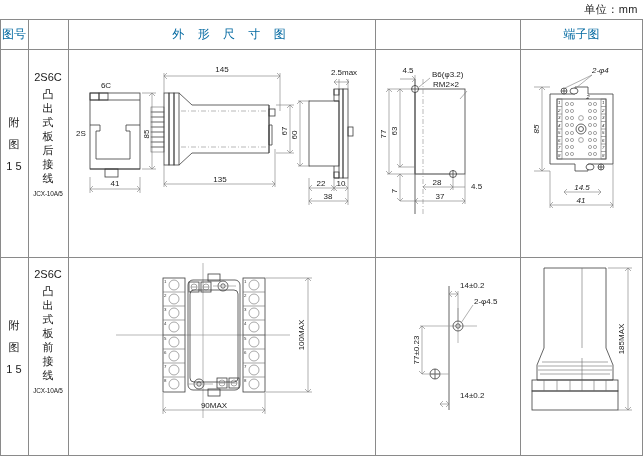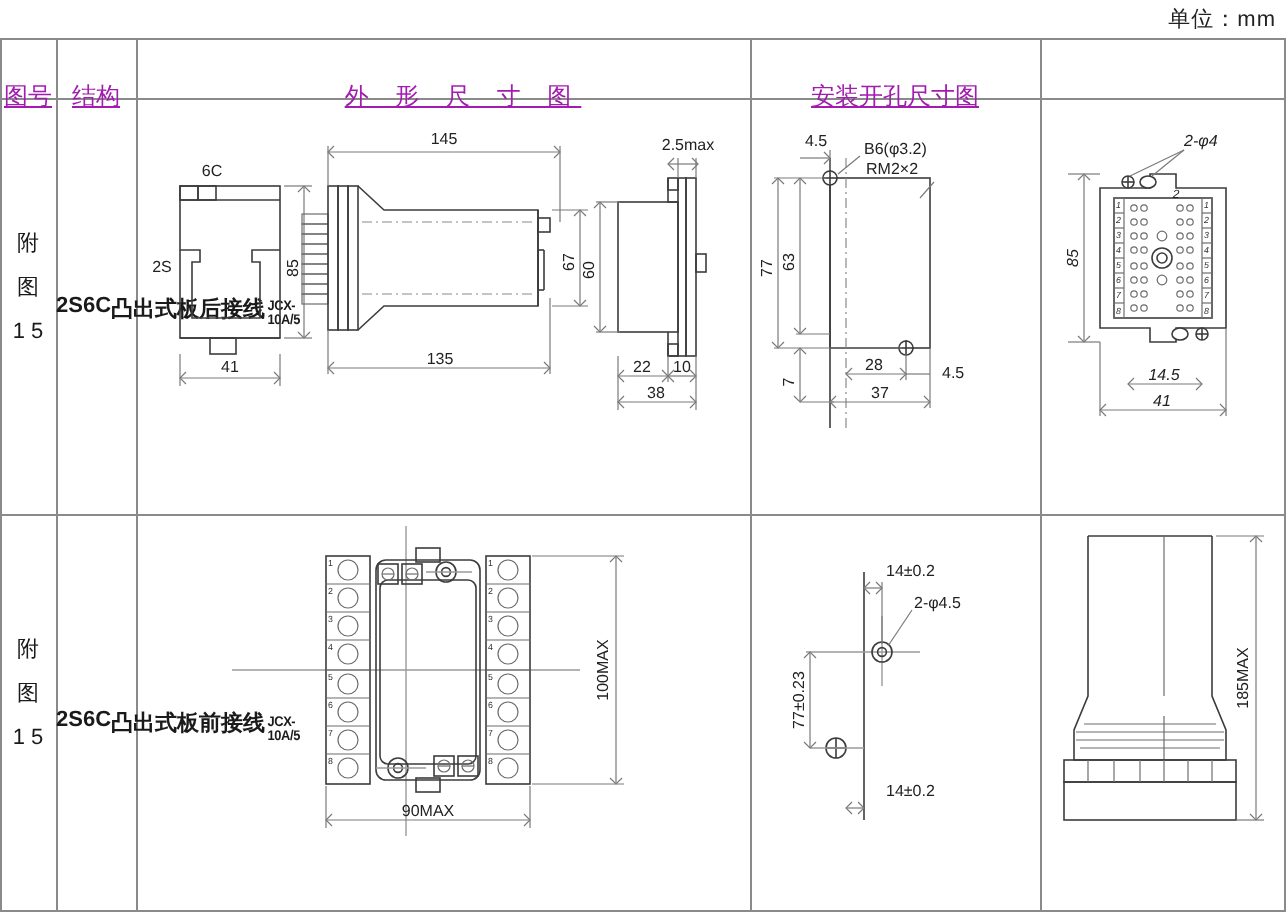--- a/index.html
+++ b/index.html
@@ -31,60 +31,60 @@
   .h-head{top:30px;}
   .h-mid{top:238px;}
 
   .v1{left:28px;height:437px;}
   .v2{left:68px;height:437px;}
   .v3{left:375px;height:437px;}
   .v4{left:520px;height:437px;}
 
   
   .head-cell{
-    position:absolute;top:33px;height:30px;
+    position:absolute;top:19px;height:30px;
     display:flex;align-items:center;justify-content:center;
-    font-size:12px;color:#a21caf;text-decoration:underline;
+    font-size:12px;color:#0369a1;
   }
   .hc1{left:0;width:28px;}
   .hc2{left:28px;width:40px;}
   .hc3{left:68px;width:307px;letter-spacing:5px;padding-left:20px;box-sizing:border-box;text-align:right;}
   .hc4{left:375px;width:145px;}
   .hc5{left:520px;width:123px;}
 
   
   .fignum{
     position:absolute;left:0;width:28px;
     display:flex;flex-direction:column;align-items:center;justify-content:center;
     font-size:11px;line-height:22px;color:#1a1a1a;
   }
   .fignum.r1{top:49px;height:189px;}
   .fignum.r2{top:238px;height:218px;}
 
   
   .struct{
     position:absolute;left:28px;width:40px;
-    display:flex;flex-direction:row;align-items:center;
-    font-size:10px;color:#1a1a1a;font-weight:bold;
+    display:flex;flex-direction:column;align-items:center;
+    font-size:10px;color:#1a1a1a;
   }
   .struct.r1{top:49px;height:189px;padding-top:22px;box-sizing:border-box;}
   .struct.r2{top:238px;height:218px;padding-top:30px;box-sizing:border-box;}
   .struct .code{font-size:11px;margin-bottom:4px;letter-spacing:0;}
   .struct .ch{font-size:11px;line-height:14px;}
   .struct .model{font-size:7px;margin-top:5px;transform:scaleX(.92);letter-spacing:-.2px;}
 
   
   svg{display:block;}
   .dw{position:absolute;}
 
   .d-outline-1{left:68px;top:49px;}
   .d-mount-1{left:375px;top:49px;text-align:center;}
   .d-term-1{left:520px;top:49px;font-style:italic;}
   .d-outline-2{left:68px;top:238px;text-align:right;}
-  .d-mount-2{left:375px;top:238px;}
+  .d-mount-2{left:392px;top:238px;}
   .d-term-2{left:520px;top:238px;}
 
   .ln{stroke:#3c3c3c;stroke-width:.8;fill:none;}
   .ln-thin{stroke:#6d6d6d;stroke-width:.6;fill:none;}
   .dim{stroke:#7a7a7a;stroke-width:.6;fill:none;}
   .dash{stroke:#8a8a8a;stroke-width:.6;fill:none;stroke-dasharray:5 2 1 2;}
   .center{stroke:#9a9a9a;stroke-width:.7;fill:none;}
   .txt{font-family:"Liberation Sans","DejaVu Sans",sans-serif;font-size:8px;fill:#222;}
   .txt-s{font-family:"Liberation Sans","DejaVu Sans",sans-serif;font-size:6px;fill:#222;}
   .txt-xs{font-family:"Liberation Sans","DejaVu Sans",sans-serif;font-size:4.4px;fill:#333;}
@@ -101,23 +101,22 @@
   <div class="frame" style="border:none;">
     <div class="hline h-head"></div>
     <div class="hline h-mid"></div>
     <div class="vline v1"></div>
     <div class="vline v2"></div>
     <div class="vline v3"></div>
     <div class="vline v4"></div>
   </div>
 
   <div class="head-cell hc1">图号</div>
-  <div class="head-cell hc2">结构</div>
   <div class="head-cell hc3">外 形 尺 寸 图</div>
-  <div class="head-cell hc4">安装开孔尺寸图</div>
+  <div class="head-cell hc5">端子图</div>
 
   <div class="fignum r1">
     <span>附</span>
     <span>图</span>
     <span>1 5</span>
   </div>
   <div class="struct r1">
     <span class="code">2S6C</span>
     <span class="ch">凸</span>
     <span class="ch">出</span>

